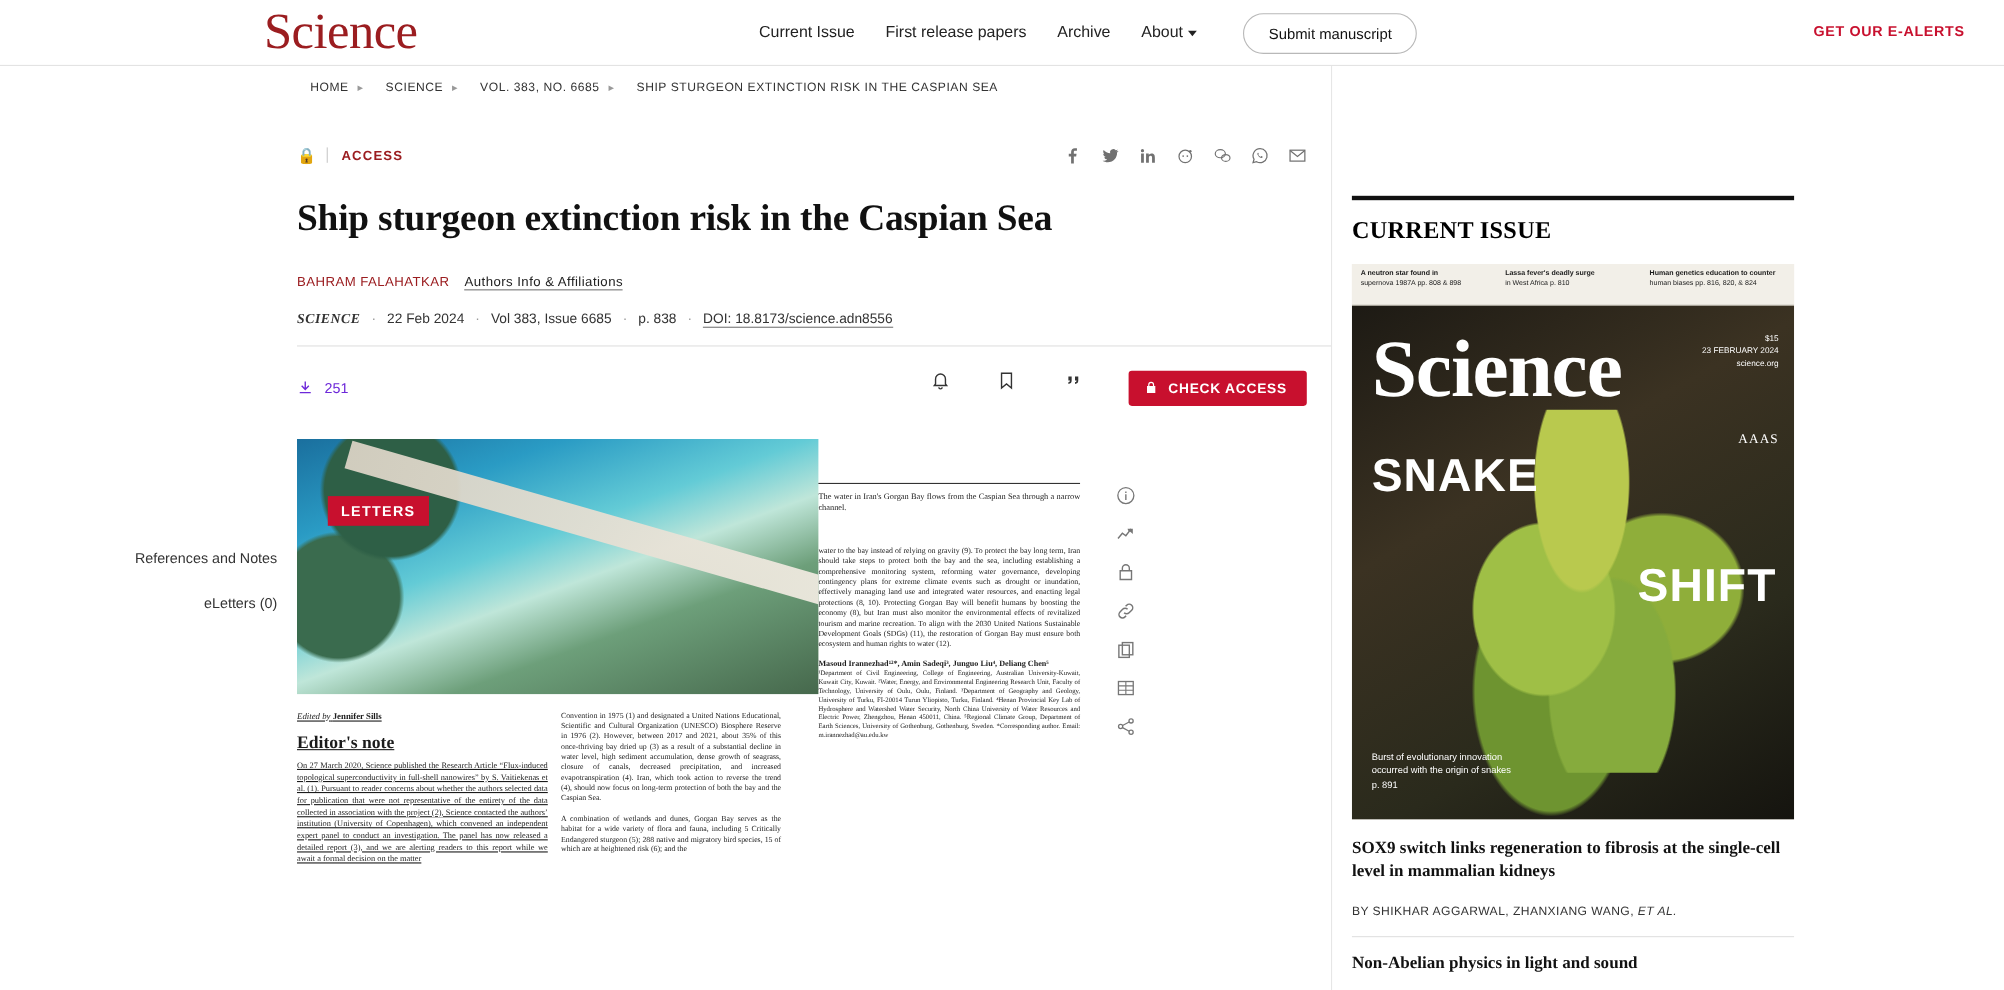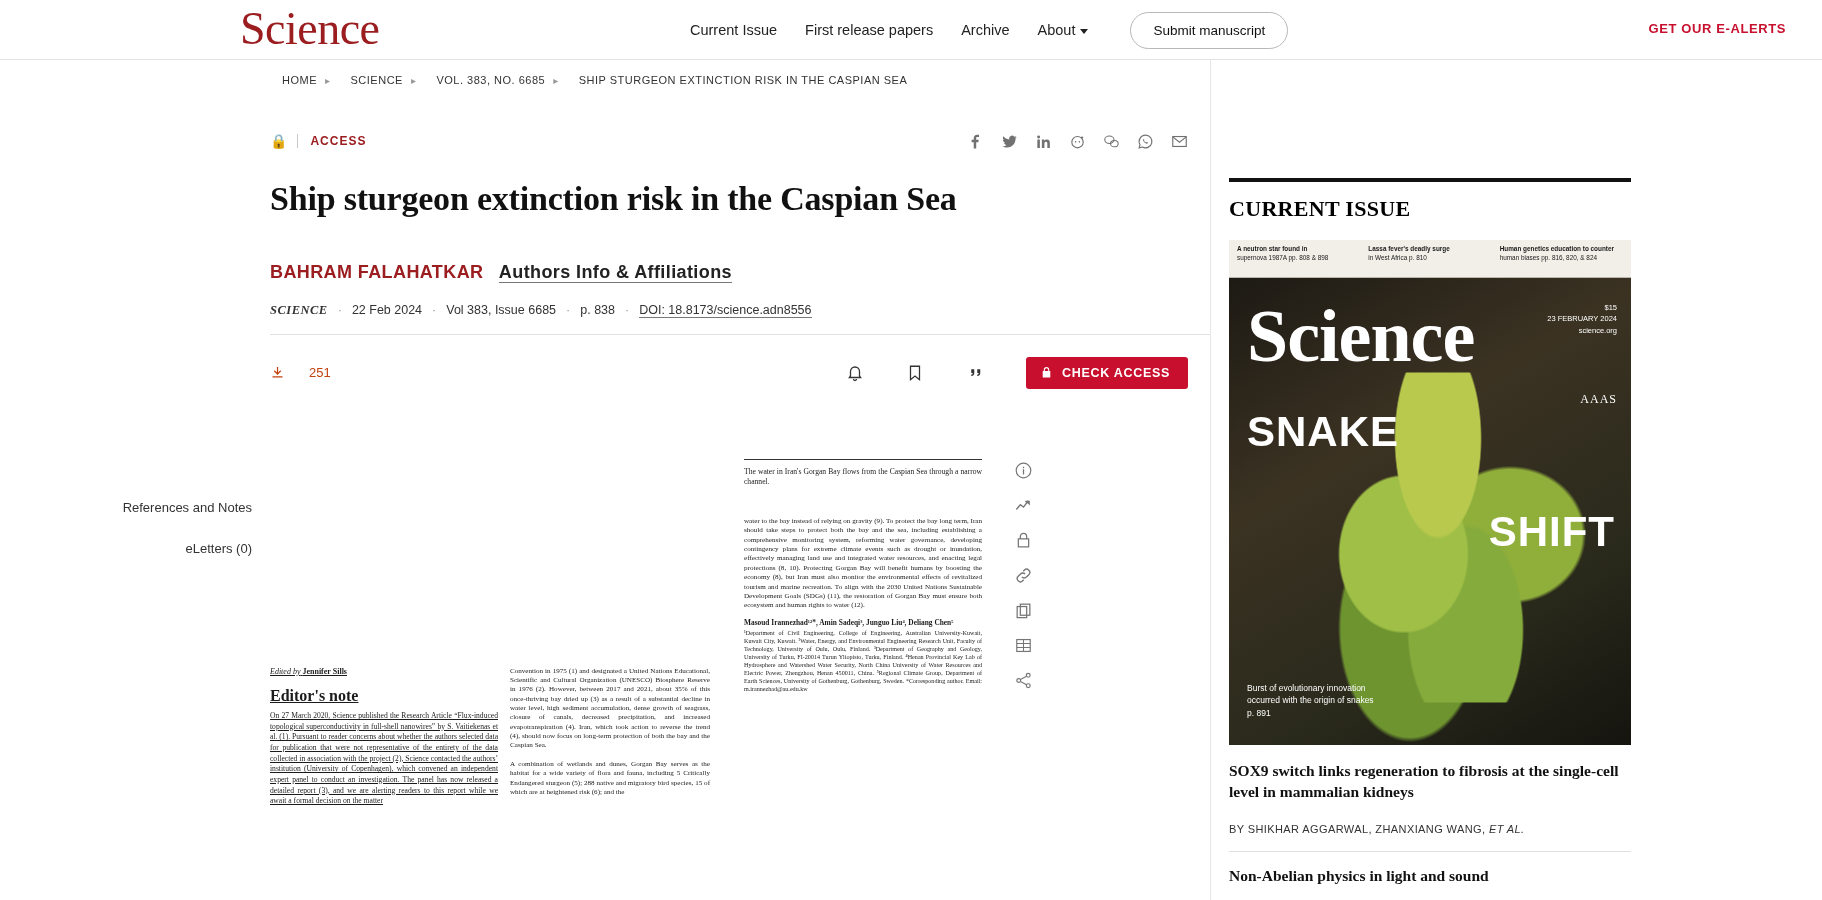--- a/index.html
+++ b/index.html
@@ -144,24 +144,23 @@
     font-family: "Liberation Serif", serif;
     font-size: 34px;
     font-weight: bold;
     line-height: 1.25;
     color: #111;
     margin: 26px 0 0 0;
     letter-spacing: -0.2px;
   }
 
   .authors {
-    margin-top: 41px;
-    font-size: 18px;
+    margin-top: 28px;
+    font-size: 12px;
     letter-spacing: 0.4px;
-    font-weight: bold;
   }
   .authors .name { color: #9b1d20; text-transform: uppercase; cursor: pointer;}
   .authors .affil {
     margin-left: 10px;
     color: #222;
     border-bottom: 1px solid #777;
     cursor: pointer;
   }
 
   .pubmeta {
@@ -179,24 +178,24 @@
   .pubmeta .doi { border-bottom: 1px solid #777; cursor: pointer; }
 
   
   .actionbar {
     margin-top: 18px;
     height: 40px;
     display: flex;
     align-items: center;
     position: relative;
   }
-  .dl { display: flex; gap: 24px; font-size: 13px; color: #c2410c; cursor: pointer;}
+  .dl { display: flex; gap: 10px; font-size: 13px; color: #6d28d9; cursor: pointer;}
   .act-right {
     position: absolute; right: 22px;
-    display: flex; align-items: center; gap: 42px;
+    display: flex; gap: 42px;
   }
   .act-right .ai { width: 18px; height: 18px; cursor: pointer; color: #333; }
   .checkaccess {
     background: #c8102e;
     color: #fff;
     border: none;
     border-radius: 3px;
     height: 32px;
     padding: 0 18px 0 14px;
     display: flex;
@@ -493,20 +492,23 @@
           <svg width="13" height="13" viewBox="0 0 24 24">
               <path fill="#fff" d="M17 9V7a5 5 0 0 0-10 0v2H5v12h14V9zm-8 0V7a3 3 0 0 1 6 0v2z"></path>
             </svg>
           <span>CHECK ACCESS</span>
         </button>
       </span>
     </div>
 
     <div class="pdfwrap">
       <div class="pdfpage">
+        <div class="pdf-photo">
+          <div class="letters-badge">LETTERS</div>
+        </div>
 
         <div class="pdf-rule" style="left:474px; top:40px; width:238px; height:1px;"></div>
 
         <div class="pdf-col" style="left:0px; top:248px; width:228px;text-decoration:underline;">
           <div class="editedby">
             <i>Edited by</i>
             <b>Jennifer Sills</b>
           </div>
           <div class="hd">Editor's note</div>
           <div class="lead">On 27 March 2020, Science published the Research Article “Flux-induced topological superconductivity in full-shell nanowires” by S. Vaitiekenas et al. (1). Pursuant to reader concerns about whether the authors selected data for publication that were not representative of the entirety of the data collected in association with the project (2), Science contacted the authors’ institution (University of Copenhagen), which convened an independent expert panel to conduct an investigation. The panel has now released a detailed report (3), and we are alerting readers to this report while we await a formal decision on the matter</div>

